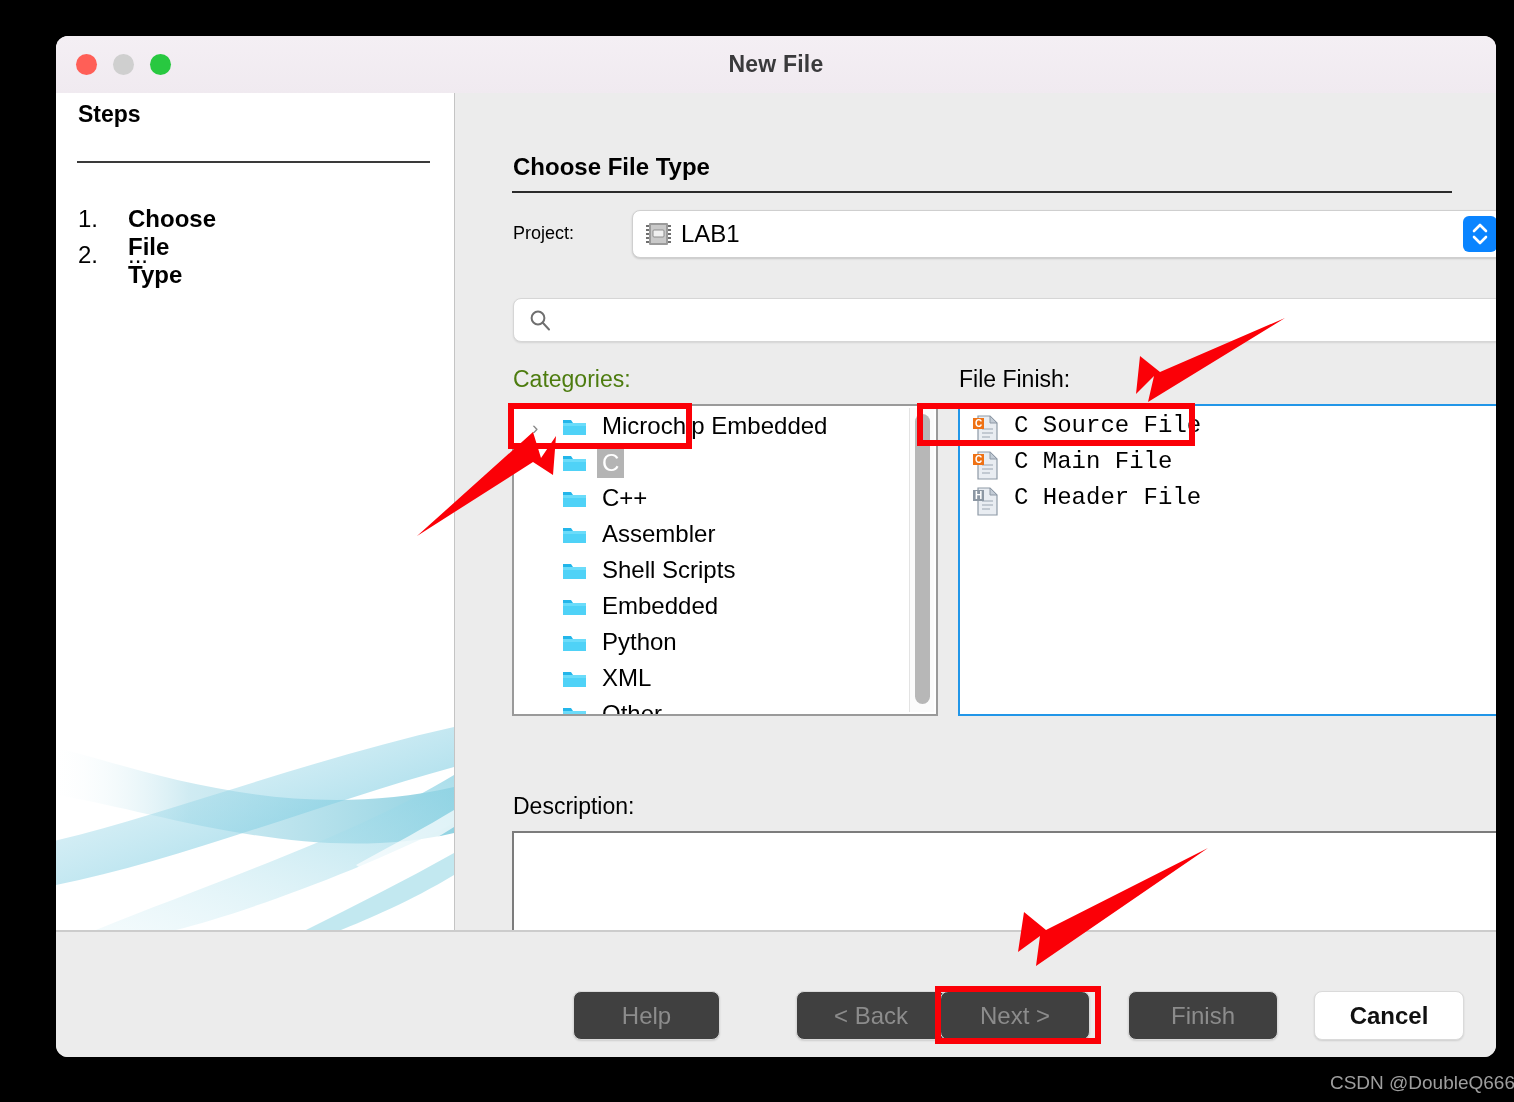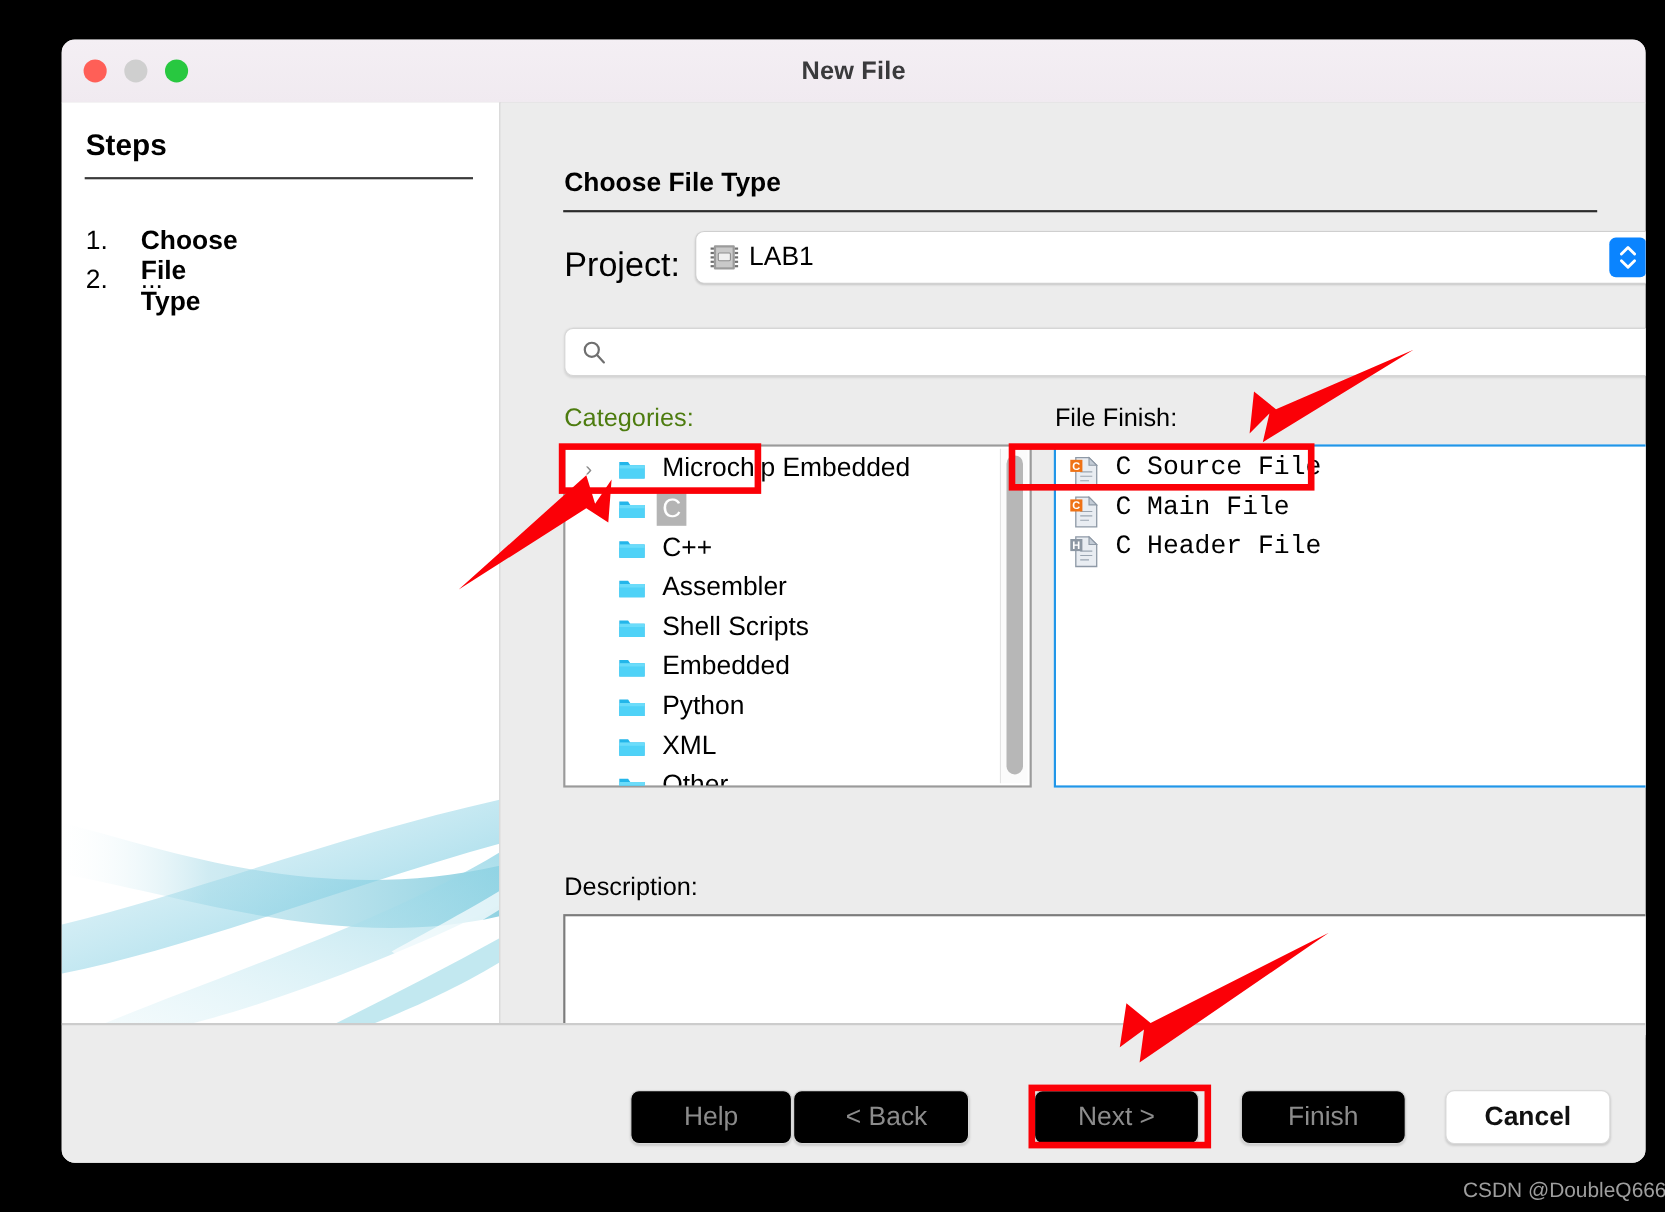--- a/index.html
+++ b/index.html
@@ -58,22 +58,22 @@
   .left-panel {
     position: absolute;
     left: 0; top: 57px;
     width: 398px; height: 837px;
     background: #ffffff;
     border-right: 1px solid #c4c4c4;
     overflow: hidden;
   }
   .steps-title {
     position: absolute;
-    left: 22px; top: 24px;
-    font-size: 27px;
+    left: 22px; top: 8px;
+    font-size: 23px;
     font-weight: bold;
     color: #000;
   }
   .steps-rule {
     position: absolute;
     left: 21px; top: 68px;
     width: 353px; height: 2px;
     background: #3a3a3a;
   }
   .step-row {
@@ -109,21 +109,21 @@
   .section-rule {
     position: absolute;
     left: 57px; top: 98px;
     width: 940px; height: 2px;
     background: #2b2b2b;
   }
 
   .project-label {
     position: absolute;
     left: 58px; top: 130px;
-    font-size: 31px;
+    font-size: 18px;
     color: #000;
   }
   .project-combo {
     position: absolute;
     left: 177px; top: 117px;
     width: 869px; height: 46px;
     background: #ffffff;
     border: 1px solid #cfcfcf;
     border-radius: 8px;
     box-shadow: 0 1px 2px rgba(0,0,0,0.16);
@@ -275,21 +275,21 @@
     left: 0; top: 894px;
     width: 100%; height: 127px;
     background: #ececec;
     border-top: 2px solid #cccccc;
   }
   .btn {
     position: absolute;
     top: 59px;
     height: 47px;
     border-radius: 8px;
-    background: #000000;
+    background: #404040;
     border: 1px solid #dadada;
     box-shadow: 0 1px 2px rgba(0,0,0,0.13);
     font-size: 24px;
     color: #8c8c8c;
     display: flex; align-items: center; justify-content: center;
     font-family: "Liberation Sans", sans-serif;
     cursor: default;
   }
   .btn.primary { color: #111; background: #ffffff; font-weight: bold; }
 
@@ -573,21 +573,21 @@
           <span class="ft-row-label">C Header File</span>
         </div>
       </div>
 
       <div class="desc-label">Description:</div>
       <div class="desc-box"></div>
     </div>
 
     <div class="footer">
       <div class="btn" style="left:517px; width:145px;">Help</div>
-      <div class="btn" style="left:665px; width:148px;padding-left:10px;">&lt; Back</div>
+      <div class="btn" style="left:740px; width:148px;">&lt; Back</div>
       <div class="btn" style="left:884px; width:148px;">Next &gt;</div>
       <div class="btn" style="left:1072px; width:148px;">Finish</div>
       <div class="btn primary" style="left:1258px; width:148px;">Cancel</div>
     </div>
   </div>
 
   <div class="redbox" style="left:488px; top:403px; width:184px; height:46px;"></div>
 
   <div class="redbox" style="left:897px; top:403px; width:278px; height:43px;"></div>
 

